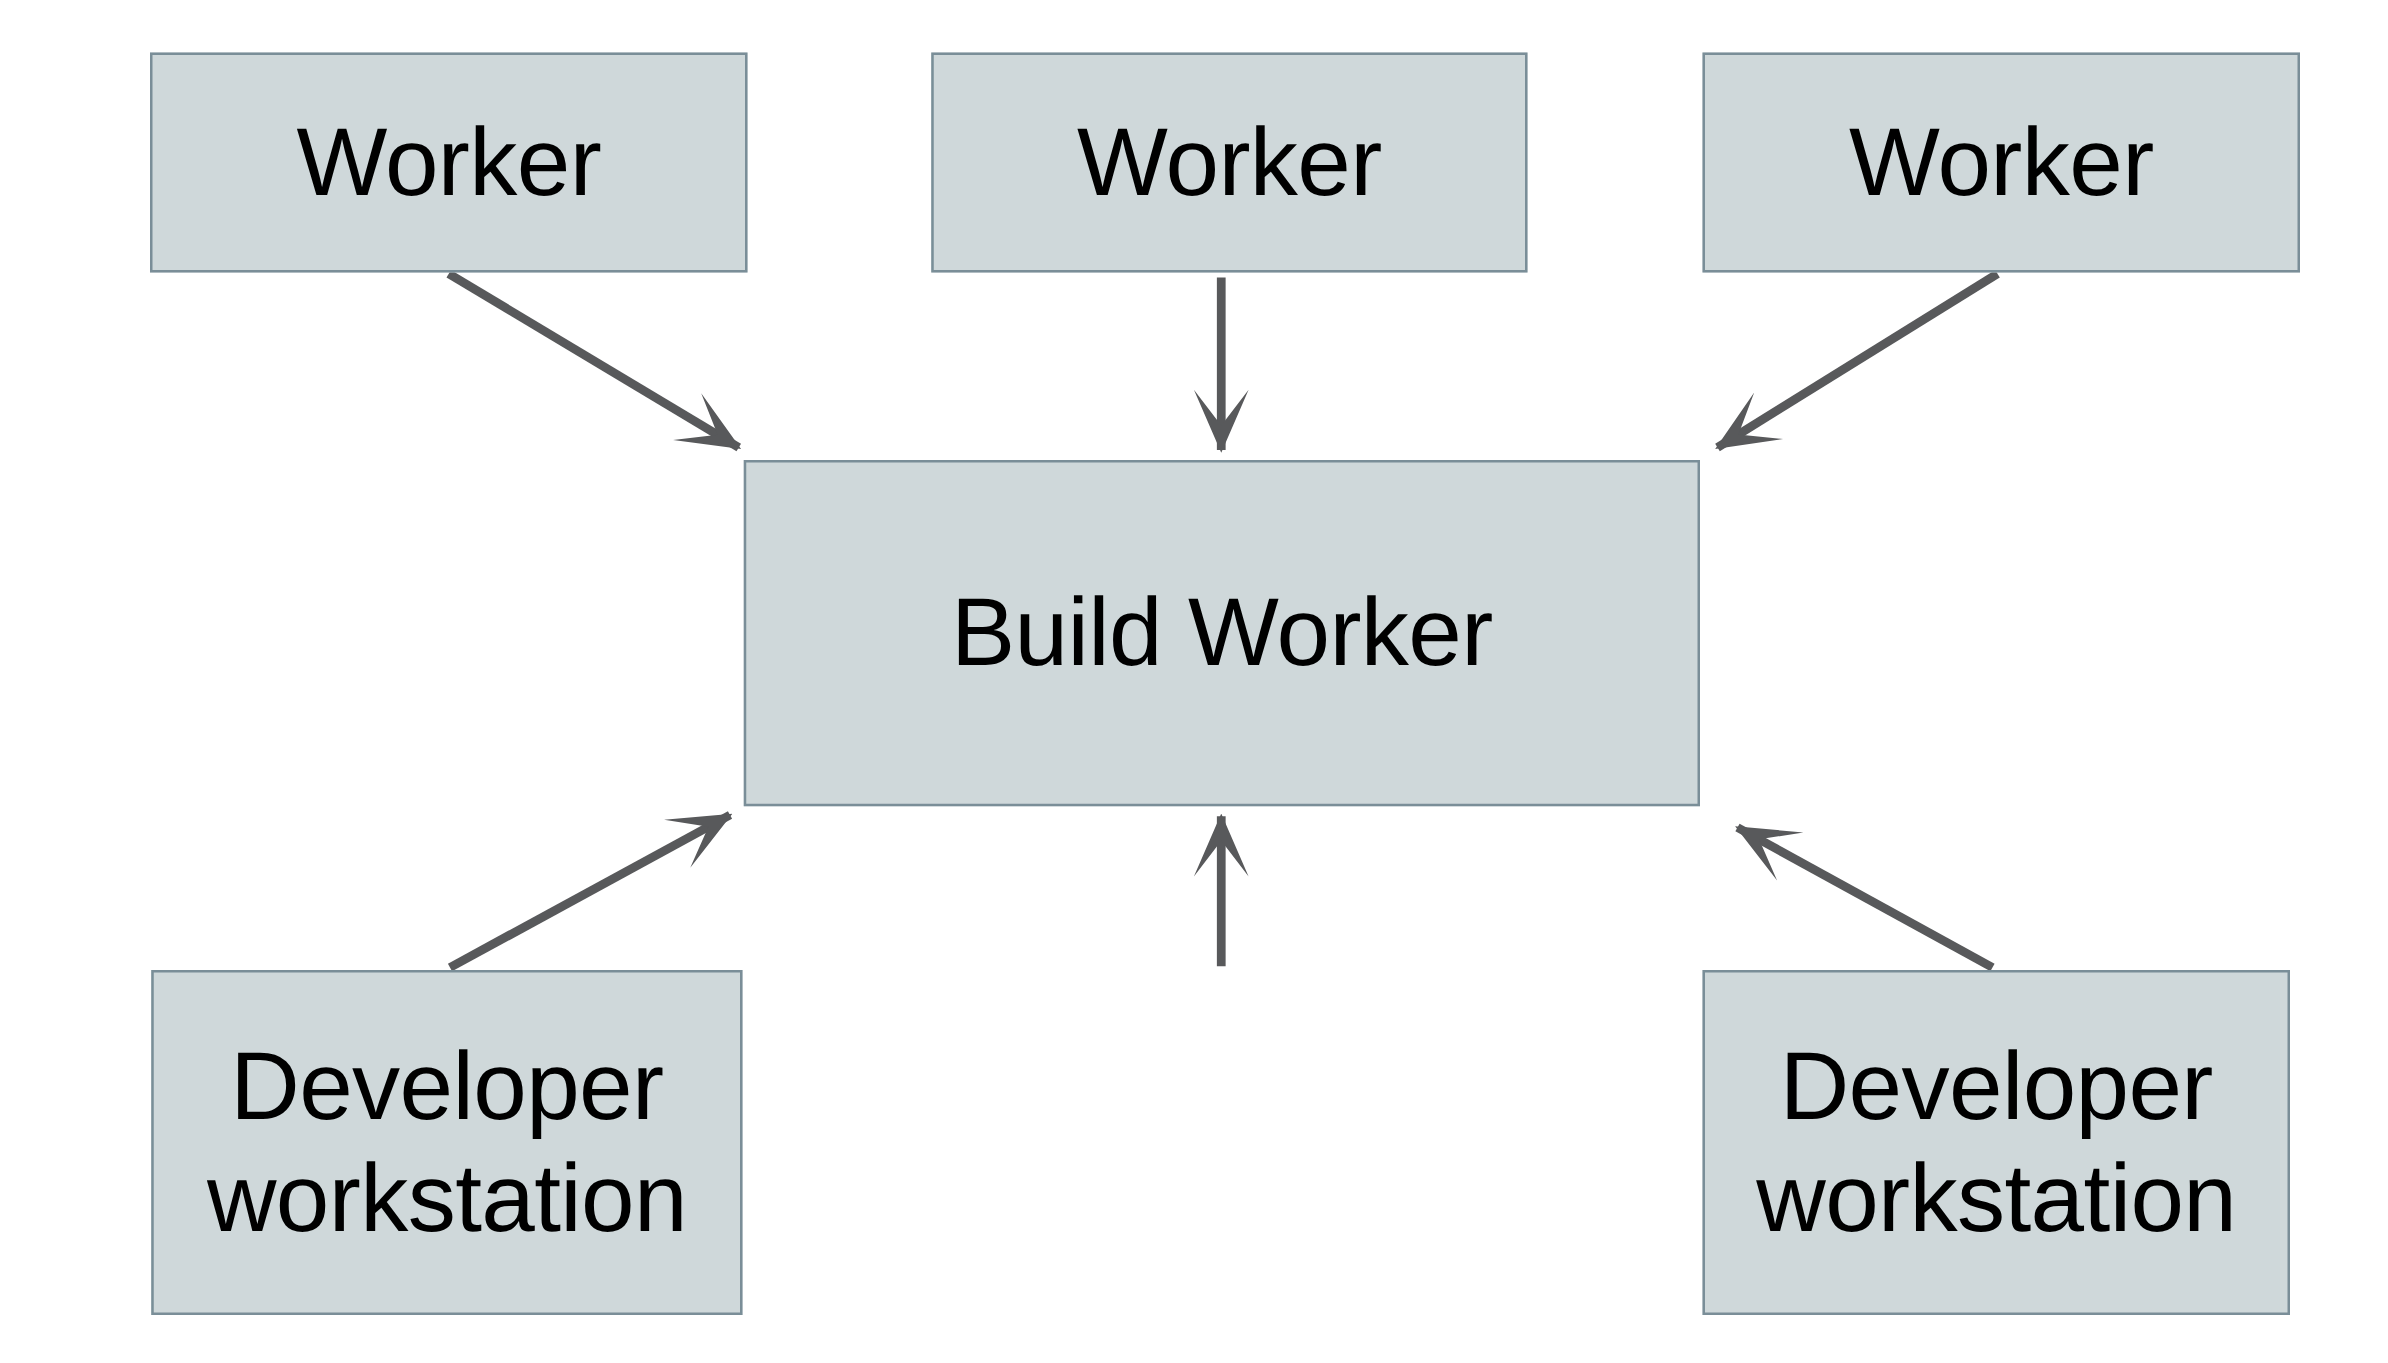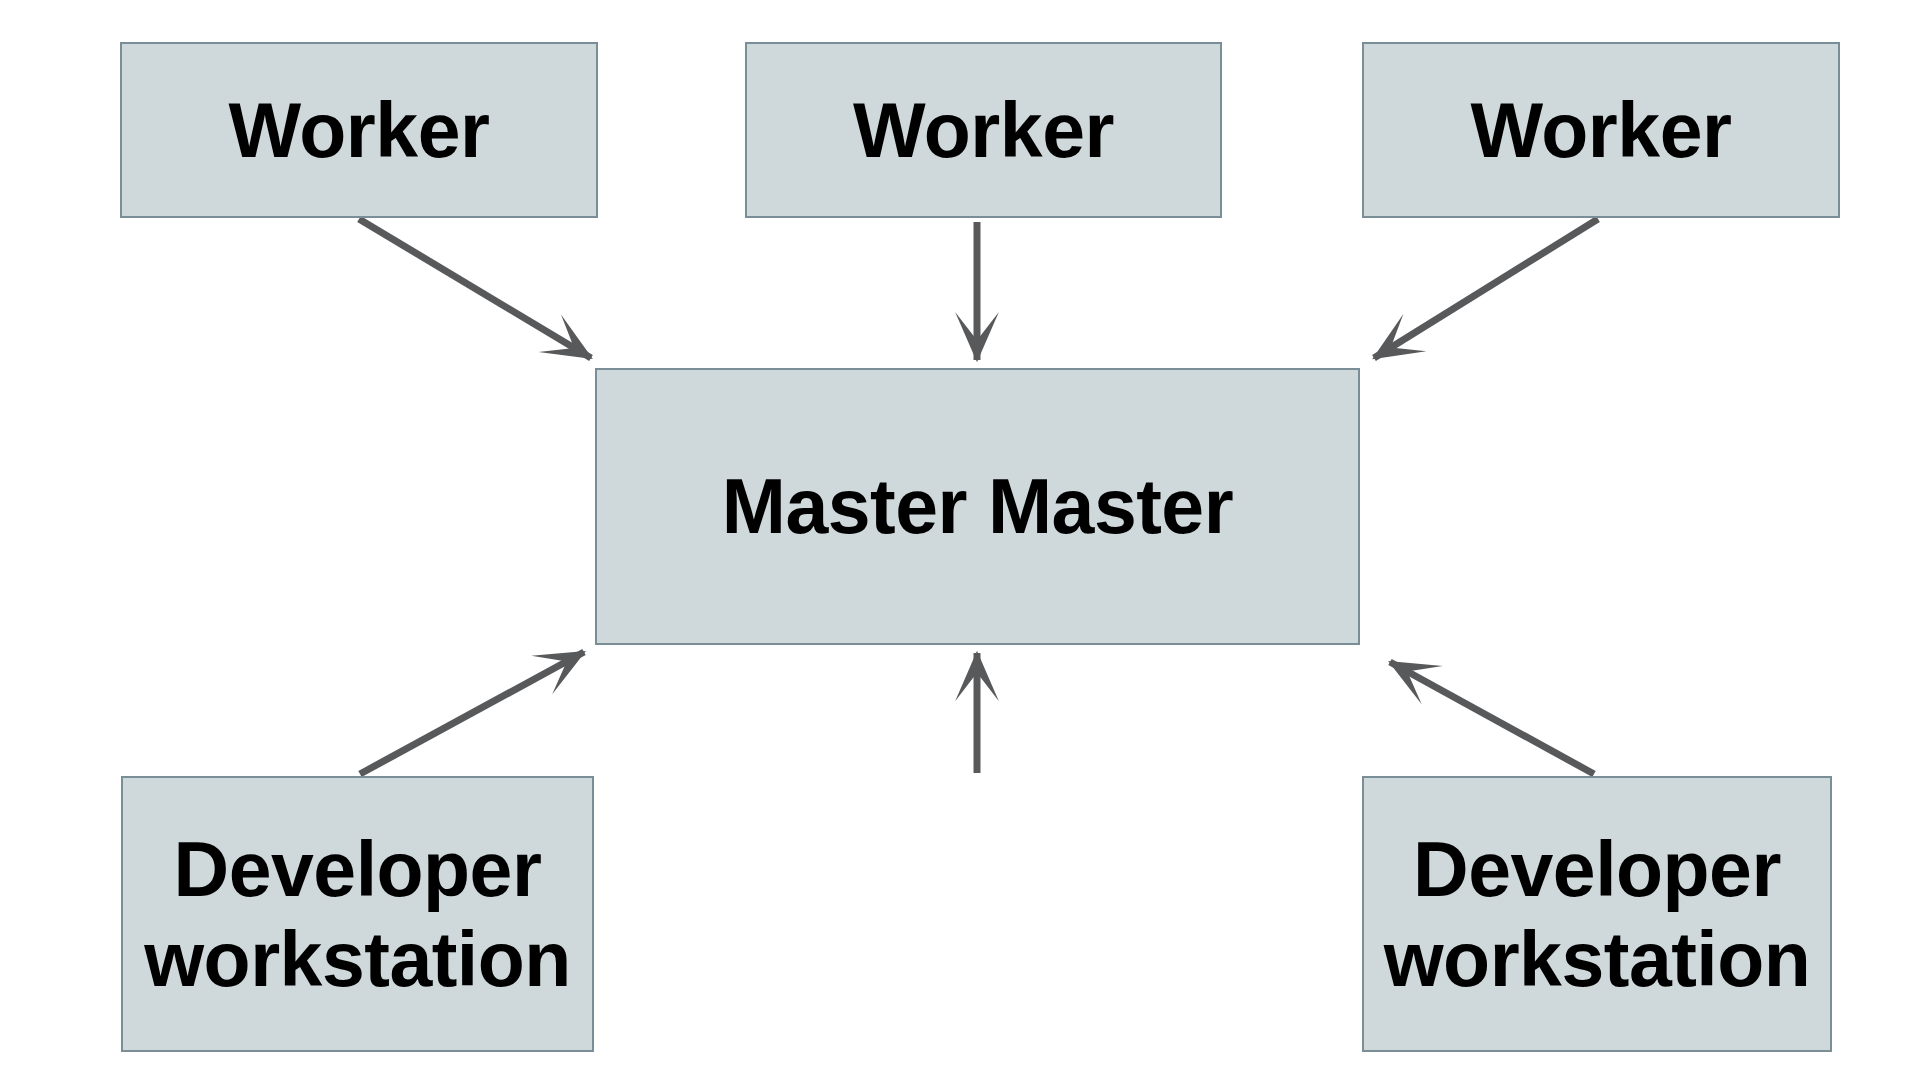--- a/index.html
+++ b/index.html
@@ -41,21 +41,20 @@
     background: var(--node-fill);
     border: 2.5px solid var(--node-border);
     display: flex;
     align-items: center;
     justify-content: center;
     text-align: center;
     color: var(--text);
     font-size: 77px;
     line-height: 1.17;
     letter-spacing: -0.5px;
-    font-weight: bold;
   }
   .node-worker-1      { left: 120px;  top: 42px;  width: 478px; height: 176px; }
   .node-worker-2      { left: 745px;  top: 42px;  width: 477px; height: 176px; }
   .node-worker-3      { left: 1362px; top: 42px;  width: 478px; height: 176px; }
   .node-build-master  { left: 595px;  top: 368px; width: 765px; height: 277px; }
   .node-dev-left      { left: 121px;  top: 776px; width: 473px; height: 276px; }
   .node-ci-server     { left: 740px;  top: 776px; width: 474px; height: 276px; }
   .node-dev-right     { left: 1362px; top: 776px; width: 470px; height: 276px; }
   .node-label {
     display: block;
@@ -87,21 +86,21 @@
 
   <div class="node node-worker-2">
     <span class="node-label">Worker</span>
   </div>
 
   <div class="node node-worker-3">
     <span class="node-label">Worker</span>
   </div>
 
   <div class="node node-build-master">
-    <span class="node-label">Master Master</span>
+    <span class="node-label">Build Worker</span>
   </div>
 
   <div class="node node-dev-left">
     <span class="node-label">Developer workstation</span>
   </div>
 
 
   <div class="node node-dev-right">
     <span class="node-label">Developer workstation</span>
   </div>

